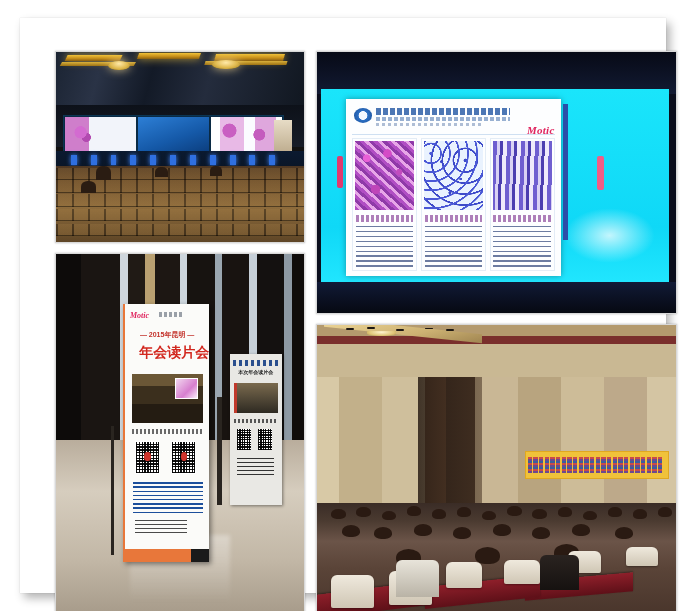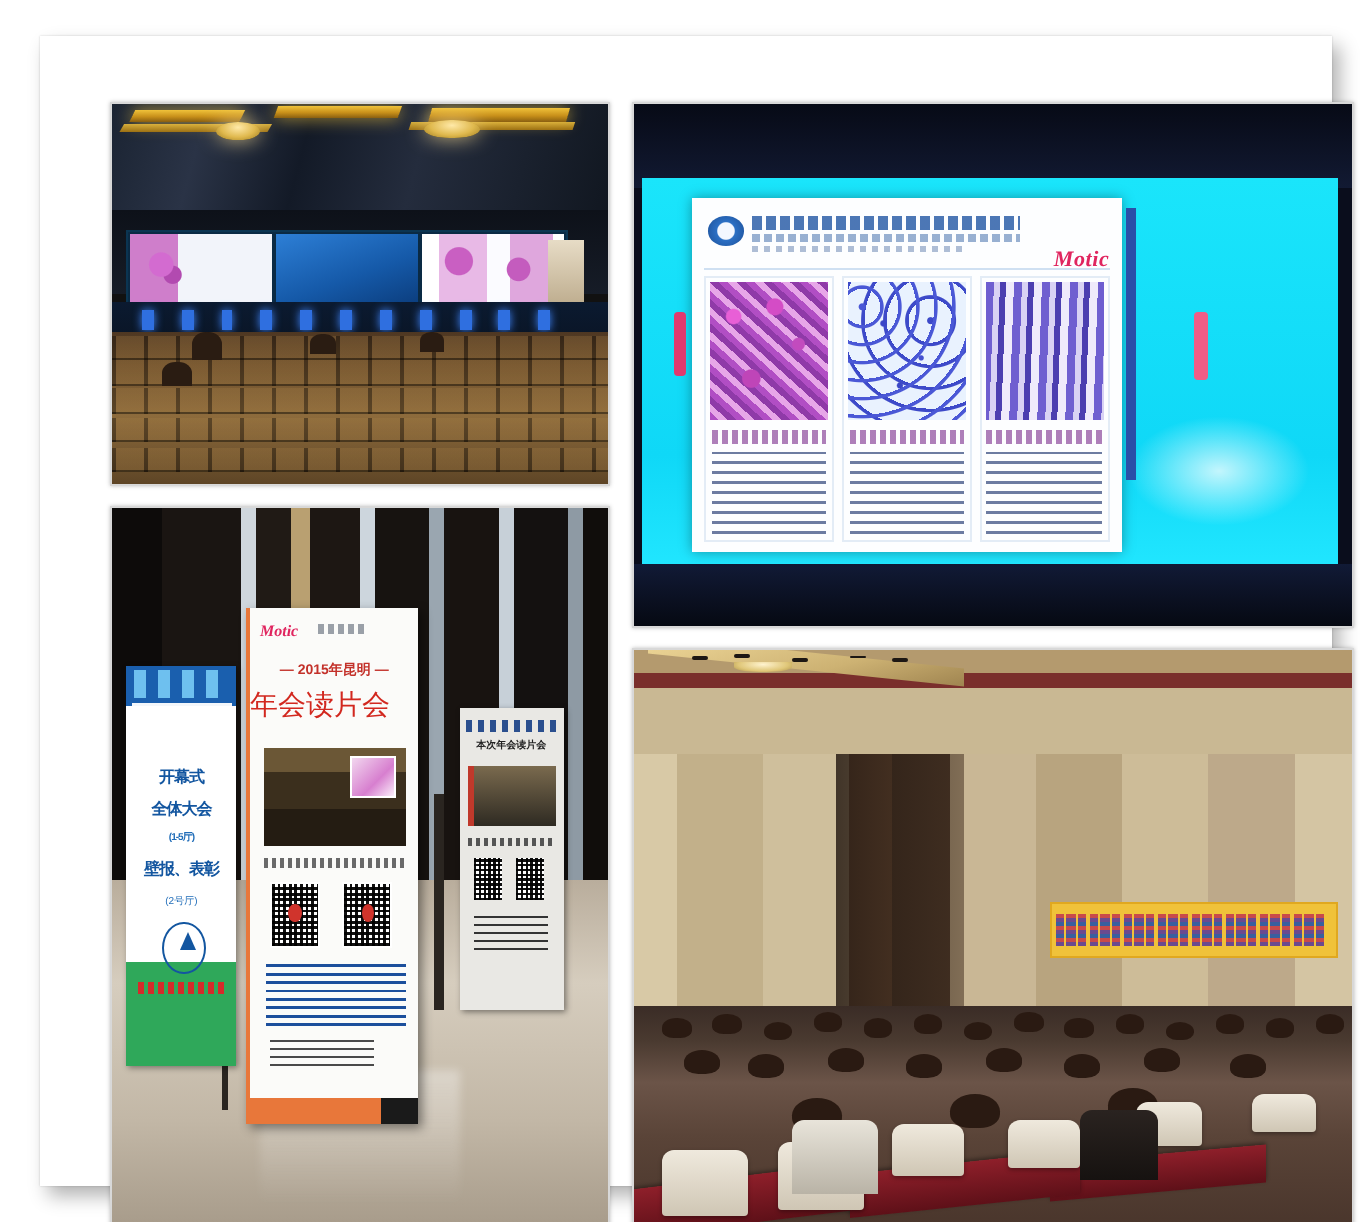--- a/index.html
+++ b/index.html
@@ -176,22 +176,22 @@
   
   .p3 .bannerB{position:absolute;left:27%;top:14%;width:34%;height:72%;
     background:#fbfbf9;box-shadow:2px 2px 5px rgba(0,0,0,.45);overflow:hidden;
     border-left:2px solid #e8773a;}
   .p3 .bannerB .mot{position:absolute;left:6%;top:2.5%;font-family:"Liberation Serif",serif;
     font-style:italic;font-weight:bold;color:#e0255f;font-size:8px;}
   .p3 .bannerB .motsub{position:absolute;left:40%;top:3.2%;width:30%;height:2%;
     background:repeating-linear-gradient(90deg,#9aa0a8 0 3px,transparent 3px 5px);}
   .p3 .bannerB .yr{position:absolute;left:0;right:0;top:10%;text-align:center;
     color:#c3312a;font-size:7px;font-weight:bold;}
-  .p3 .bannerB .ttl{position:absolute;left:0;right:0;top:15.5%;text-align:left;
-    color:#d2281f;font-size:14px;font-weight:normal;letter-spacing:0px;}
+  .p3 .bannerB .ttl{position:absolute;left:0;right:0;top:15.5%;text-align:right;
+    color:#d2281f;font-size:14px;font-weight:bold;letter-spacing:0px;}
   .p3 .bannerB .pic{position:absolute;left:8%;right:8%;top:27%;height:19%;
     background:linear-gradient(180deg,#6b5736 0 24%,#3b2f1d 24% 62%,#241c12 62% 100%);}
   .p3 .bannerB .pic .ins{position:absolute;right:6%;top:8%;width:30%;height:40%;
     background:linear-gradient(135deg,#f2d7ef,#d77fcf 60%,#fbeffa);border:1px solid #fff;}
   .p3 .bannerB .subline{position:absolute;left:8%;right:8%;top:48.5%;height:2%;
     background:repeating-linear-gradient(90deg,#6a6a6a 0 2px,transparent 2px 4px);}
   .p3 .bannerB .qr{position:absolute;top:53%;width:27%;height:12%;
     background:
       repeating-linear-gradient(90deg,#111 0 1.4px,#fff 1.4px 2.8px),
       repeating-linear-gradient(0deg,#111 0 1.4px,#fff 1.4px 2.8px);
@@ -356,31 +356,20 @@
 
     <div class="photo p3">
       <div class="bg"></div>
       <div class="glassdoor"></div>
       <div class="floor">
         <div class="refl"></div>
       </div>
       <div class="post postL"></div>
       <div class="post postR"></div>
 
-      <div class="bannerA">
-        <div class="logorow"></div>
-        <div class="hdr"></div>
-        <div class="t1">开幕式</div>
-        <div class="t2">全体大会</div>
-        <div class="t3">(1-5厅)</div>
-        <div class="t4">壁报、表彰</div>
-        <div class="t5">(2号厅)</div>
-        <div class="emblem"></div>
-        <div class="red"></div>
-      </div>
 
       <div class="bannerB">
         <div class="mot">Motic</div>
         <div class="motsub"></div>
         <div class="yr">— 2015年昆明 —</div>
         <div class="ttl">年会读片会</div>
         <div class="pic">
           <div class="ins"></div>
         </div>
         <div class="subline"></div>

